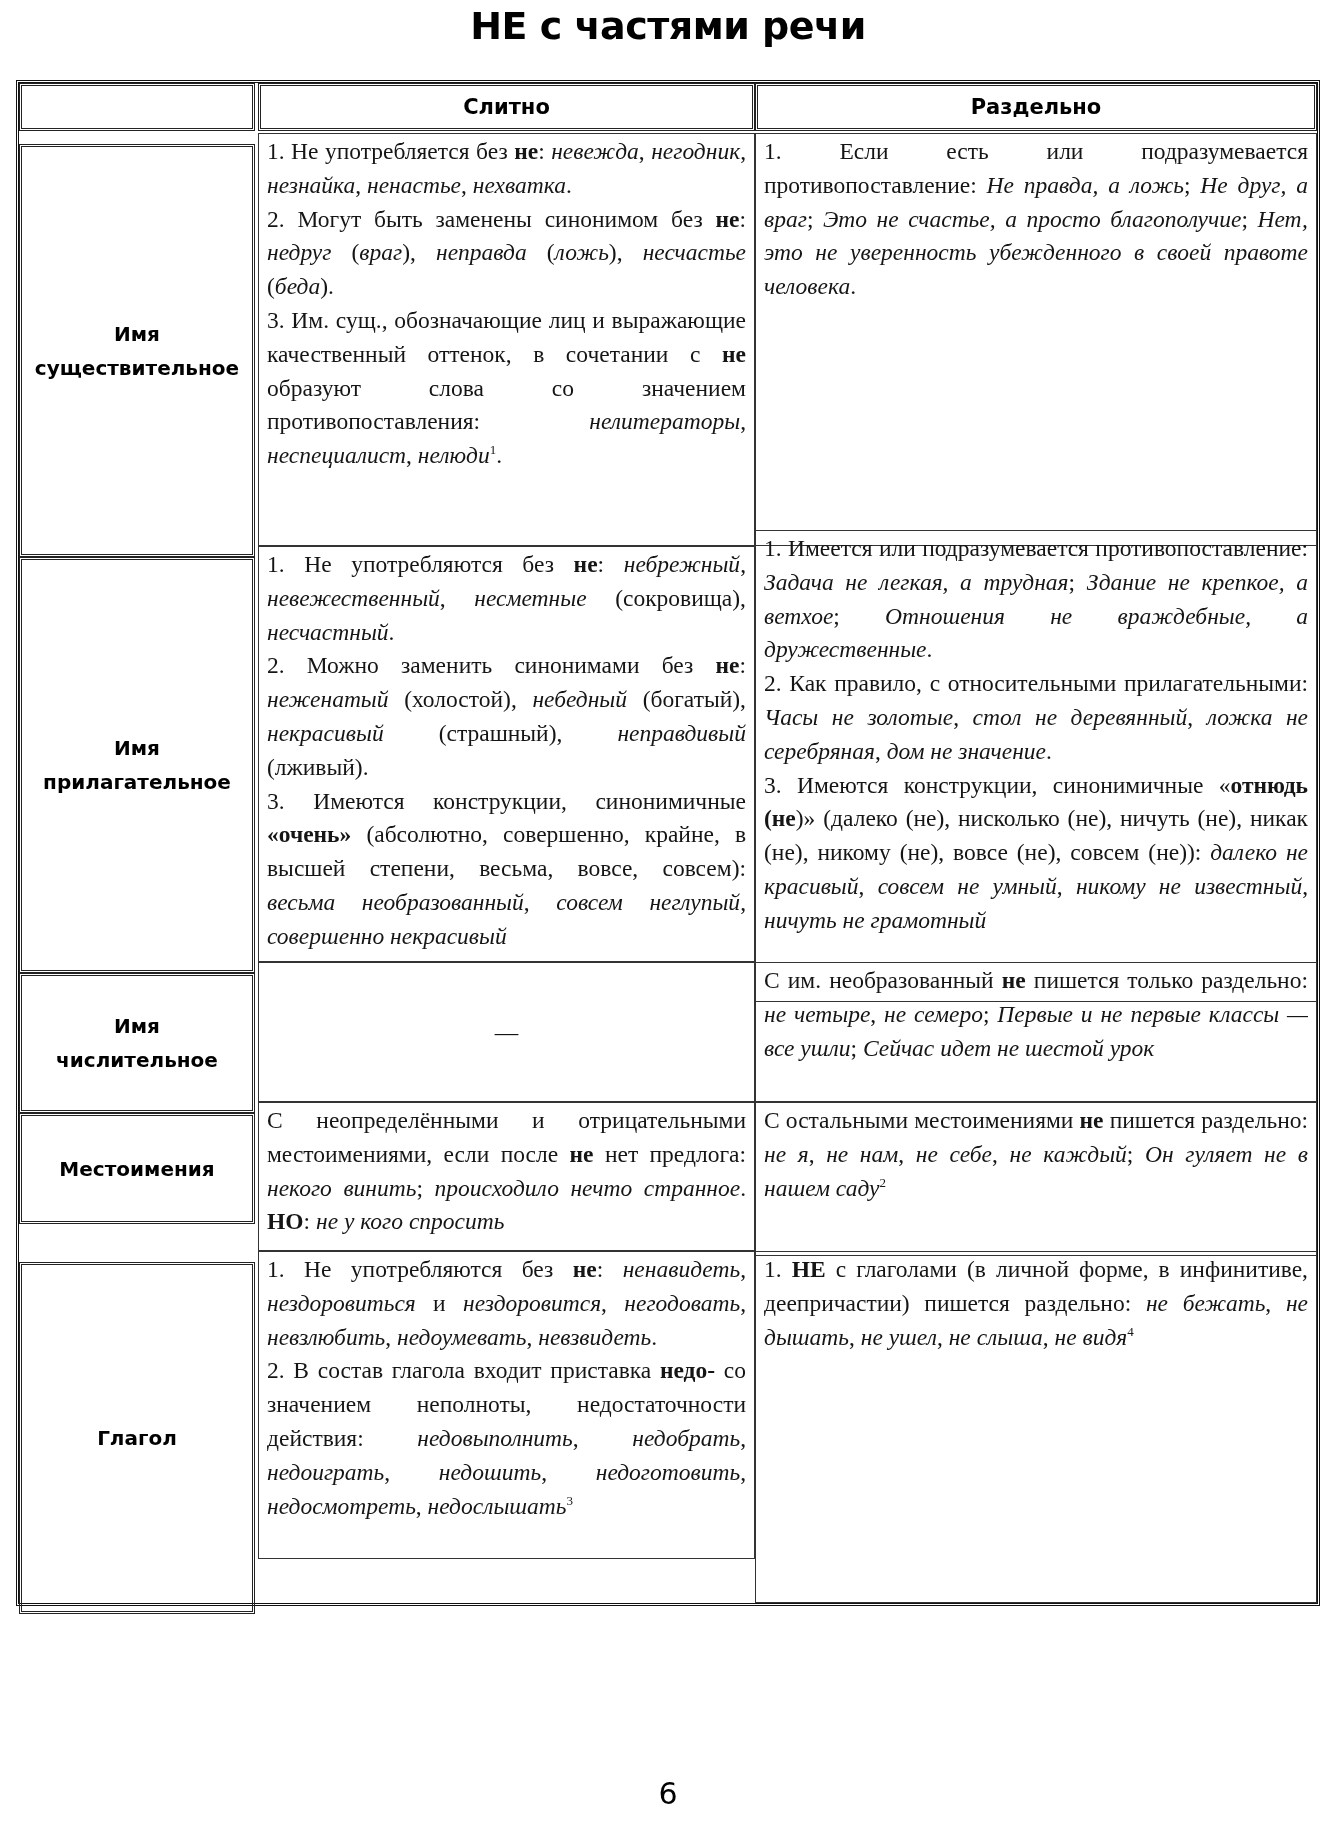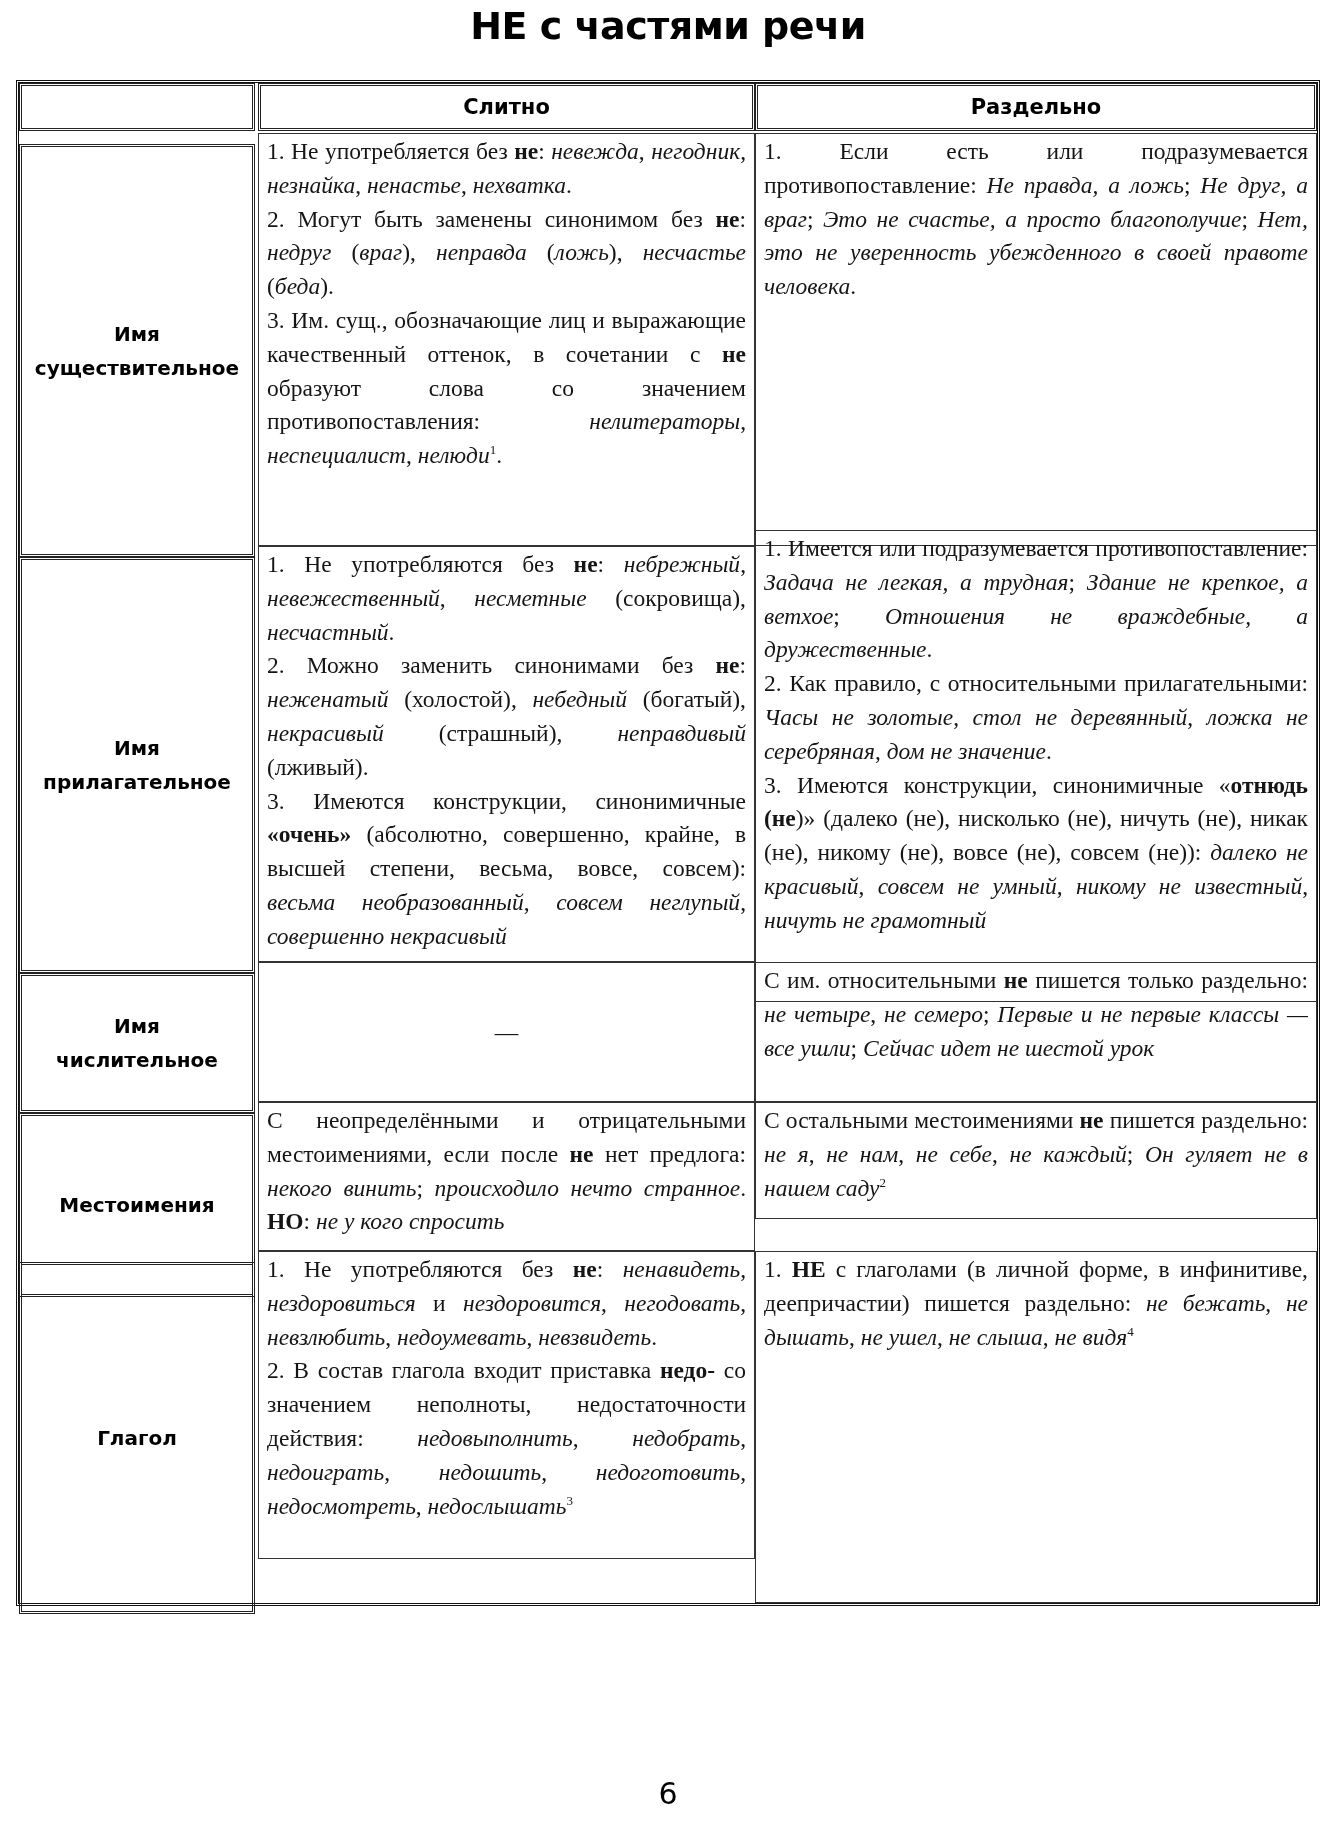--- a/index.html
+++ b/index.html
@@ -89,32 +89,32 @@
 <div class="row-label" style="top:962px;height:140px;">
     <div>
       <div>Имя</div>
       <div>числительное</div>
     </div>
   </div>
 <div class="cell left dash-cell" style="top:962px;height:140px;">
   <span>—</span>
 </div>
 <div class="cell right" style="top:962px;height:140px;">
-    <p><span>С им. относительными </span><span class="b">не</span><span> пишется только раздельно: </span><span class="i">не четыре</span><span>, </span><span class="i">не семеро</span><span>; </span><span class="i">Первые и не первые классы — все ушли</span><span>; </span><span class="i">Сейчас идет не шестой урок</span></p>
+    <p><span>С им. необразованный </span><span class="b">не</span><span> пишется только раздельно: </span><span class="i">не четыре</span><span>, </span><span class="i">не семеро</span><span>; </span><span class="i">Первые и не первые классы — все ушли</span><span>; </span><span class="i">Сейчас идет не шестой урок</span></p>
   </div>
 
-<div class="row-label" style="top:1102px;height:184px;">
+<div class="row-label" style="top:1102px;height:111px;">
     <div>
       <div>Местоимения</div>
     </div>
   </div>
 <div class="cell left" style="top:1102px;height:149px;">
     <p><span>С неопределёнными и отрицательными местоимениями, если после </span><span class="b">не</span><span> нет предлога: </span><span class="i">некого винить</span><span>; </span><span class="i">происходило нечто странное</span><span>. </span><span class="b">НО</span><span>: </span><span class="i">не у кого спросить</span></p>
   </div>
-<div class="cell right" style="top:1102px;height:117px;">
+<div class="cell right" style="top:1102px;height:154px;">
     <p><span>С остальными местоимениями </span><span class="b">не</span><span> пишется раздельно: </span><span class="i">не я</span><span>, </span><span class="i">не нам</span><span>, </span><span class="i">не себе</span><span>, </span><span class="i">не каждый</span><span>; </span><span class="i">Он гуляет не в нашем саду</span><sup>2</sup></p>
   </div>
 
 <div class="row-label" style="top:1251px;height:352px;">
     <div>
       <div>Глагол</div>
     </div>
   </div>
 <div class="cell left" style="top:1251px;height:308px;">
     <p><span>1. Не употребляются без </span><span class="b">не</span><span>: </span><span class="i">ненавидеть</span><span>, </span><span class="i">нездоровиться</span><span> и </span><span class="i">нездоровится</span><span>, </span><span class="i">негодовать</span><span>, </span><span class="i">невзлюбить</span><span>, </span><span class="i">недоумевать</span><span>, </span><span class="i">невзвидеть</span><span>.</span></p>

